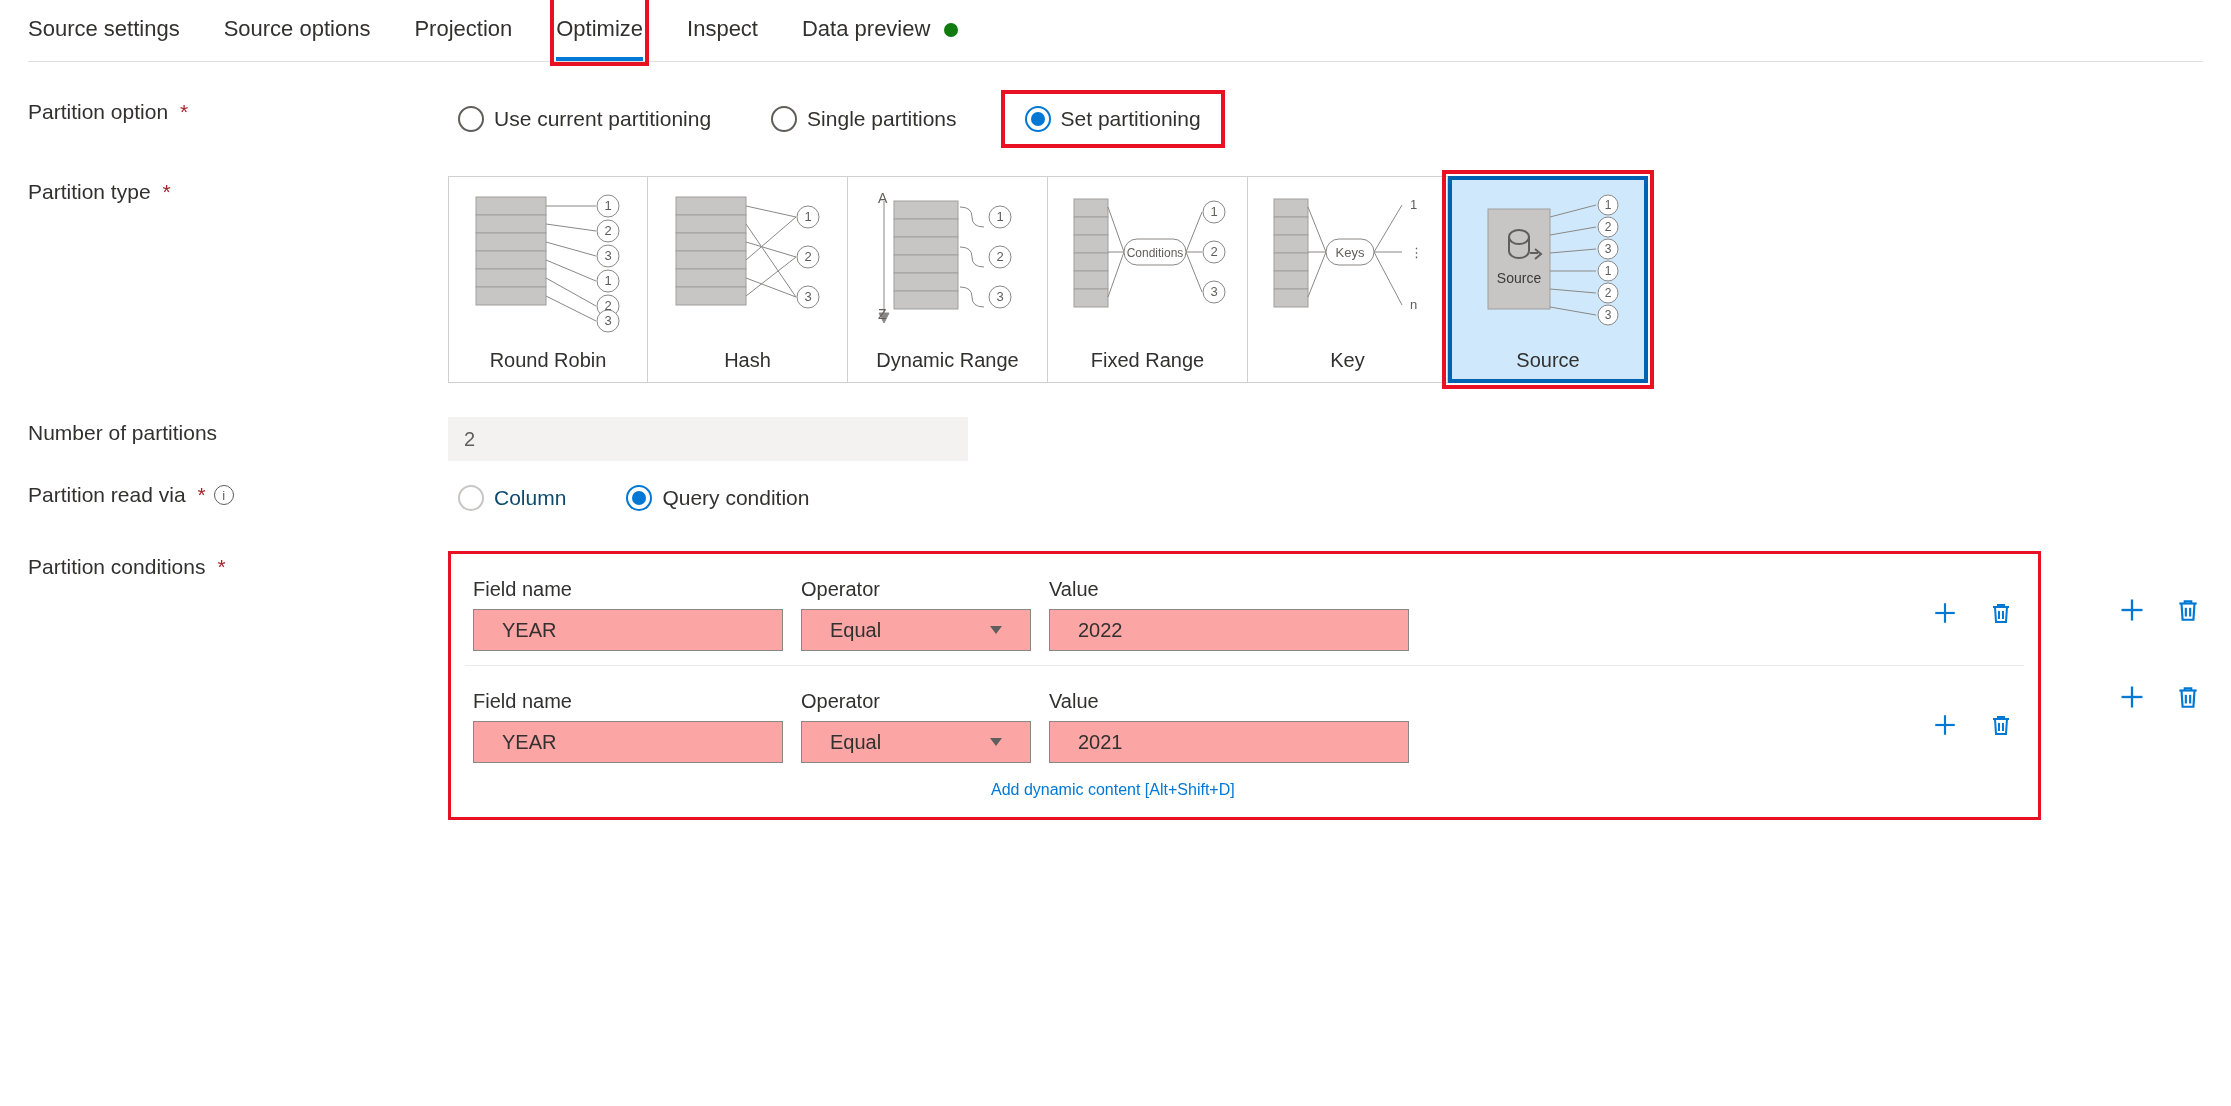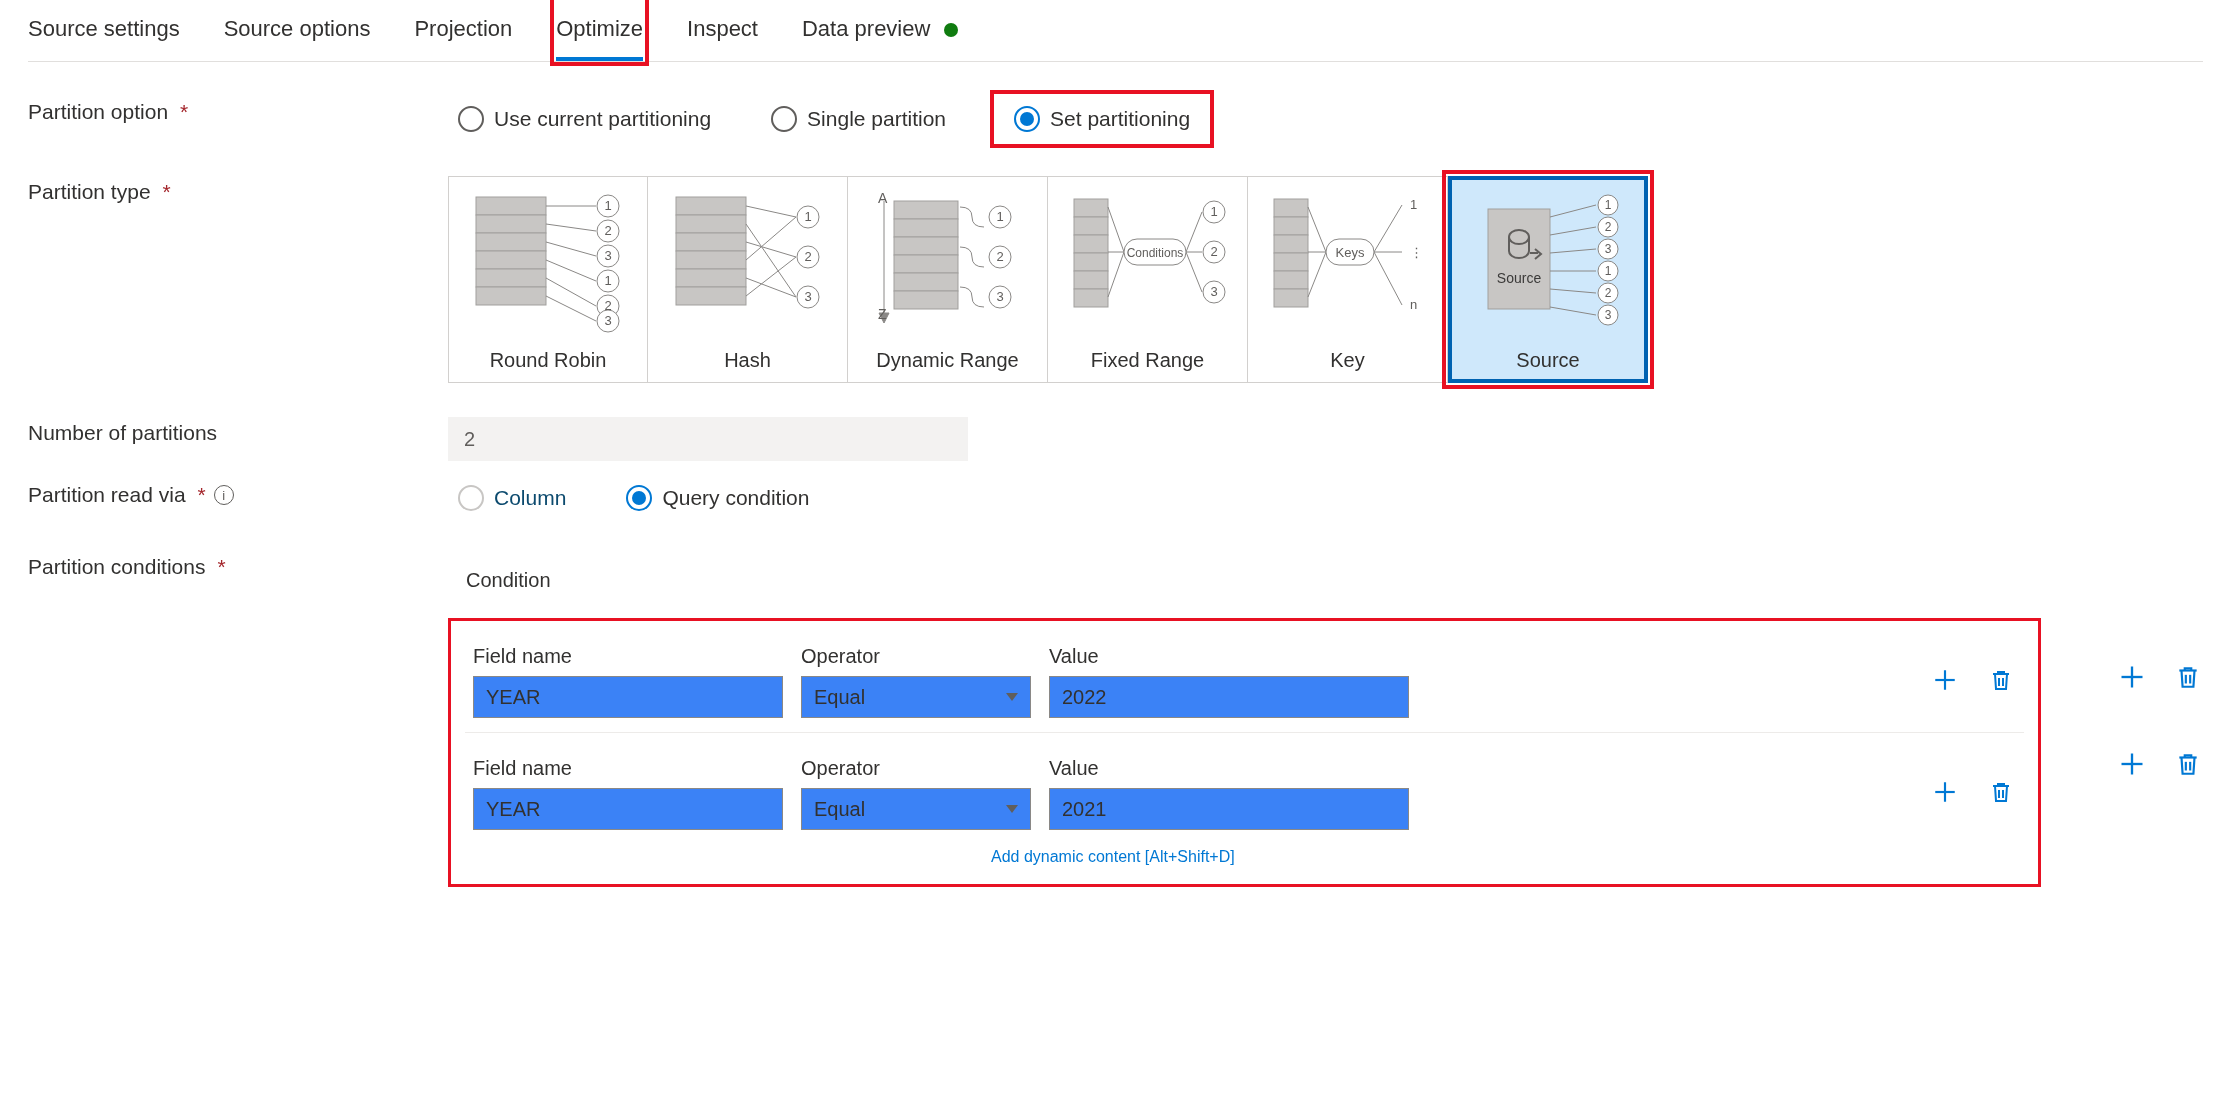--- a/index.html
+++ b/index.html
@@ -167,24 +167,24 @@
     align-items: center;
     gap: 18px;
     padding: 10px 8px 14px 8px;
   }
   .cond-row + .cond-row { border-top: 1px solid #edebe9; padding-top: 24px; }
   .cond-col { display:flex; flex-direction:column; gap:8px; }
   .col-label { font-size: 20px; }
   .text-input, .select-input {
     height: 42px;
     border: 1px solid #8a8886;
-    padding: 0 12px;
+    padding: 0 28px;
     font-size: 20px;
     color:#323130;
-    background:#3b82f6;
+    background:#fca5a5;
     display:flex;
     align-items:center;
     justify-content:space-between;
   }
   .col-field { width: 310px; }
   .col-op    { width: 230px; }
   .col-val   { width: 360px; }
   .chev {
     width:0;height:0;
     border-left:6px solid transparent;
@@ -227,21 +227,21 @@
       <span>Partition option</span>
         <span class="req">*</span>
     </div>
     <div class="radio-group">
       <label class="radio">
         <span class="circle"></span>
         <span>Use current partitioning</span>
       </label>
       <label class="radio">
         <span class="circle"></span>
-        <span>Single partition</span>
+        <span>Single partitions</span>
       </label>
       <label class="radio checked red-box" style="padding:10px 18px">
         <span class="circle"></span>
         <span>Set partitioning</span>
       </label>
     </div>
   </div>
 
   <div class="row">
     <div class="label-col">
@@ -498,21 +498,20 @@
       </label>
     </div>
   </div>
 
   <div class="row">
     <div class="label-col">
       <span>Partition conditions</span>
         <span class="req">*</span>
     </div>
     <div class="cond-area">
-      <div class="cond-title">Condition</div>
 
       <div style="display:flex; align-items:stretch;gap:48px;">
         <div class="cond-box" style="flex:1">
 
           <div class="cond-row">
             <div class="cond-col col-field">
               <span class="col-label">Field name</span>
               <div class="text-input">
                   <span>YEAR</span>
                 </div>

